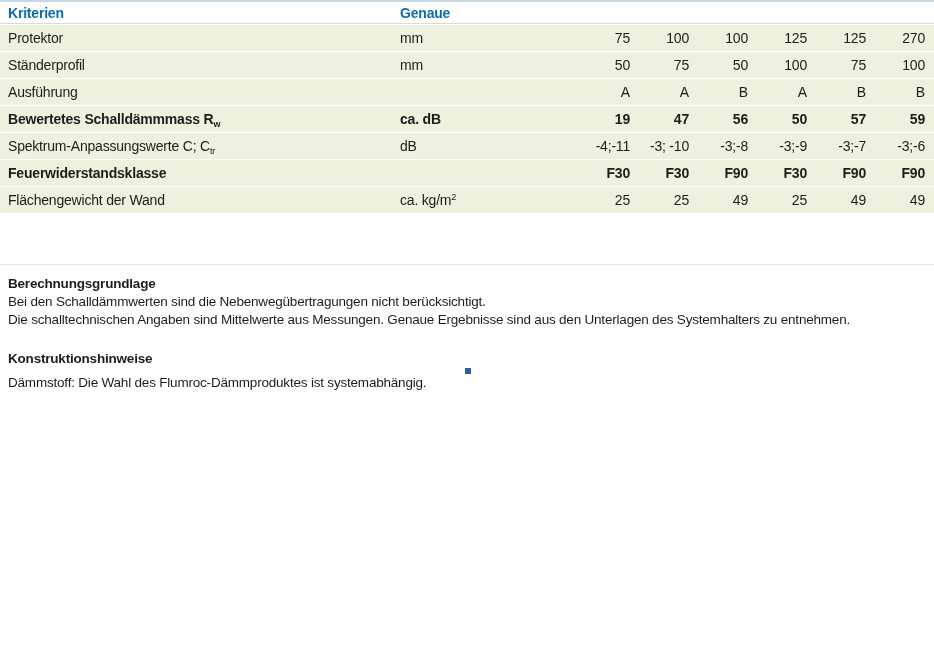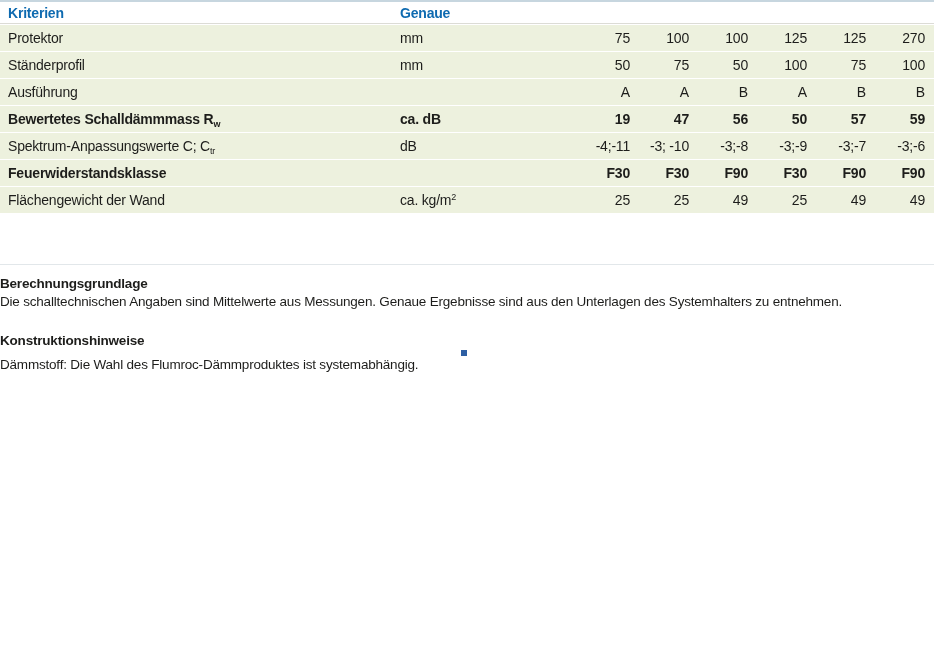--- a/index.html
+++ b/index.html
@@ -35,21 +35,21 @@
   td.c-label{padding-left:8px;text-align:left;}
   td.c-unit{text-align:left;}
   td.c-val{text-align:right;padding-right:9px;}
   tr.bold td{font-weight:bold;}
   sub{font-size:9px;vertical-align:-3px;line-height:0;}
   sup{font-size:9px;vertical-align:5px;line-height:0;}
   .sep{
     margin-top:50px;border:0;border-top:1px solid var(--separator);
     width:934px;height:0;
   }
-  .notes{font-size:13.5px;line-height:18px;}
+  .notes{padding-left:8px;font-size:13.5px;line-height:18px;}
   .notes .block{margin-top:10px;}
   .notes .block + .block{margin-top:21px;}
   .note-title{font-weight:bold;}
   .bullet-line{display:flex;align-items:baseline;flex-direction:column;}
   .bullet-sq{
     display:inline-block;width:6px;height:6px;background:var(--bullet-blue);
     margin-right:7px;margin-left:1px;flex:0 0 auto;align-self:center;
   }
 </style>
 </head>
@@ -154,20 +154,21 @@
       </tr>
     </tbody>
       </table>
   </div>
 
   <hr class="sep">
 
   <div class="notes">
     <div class="block">
       <div class="note-title">Berechnungsgrundlage</div>
+      <div class="note-line">Bei den Schalldämmwerten sind die Nebenwegübertragungen nicht berücksichtigt.</div>
       <div class="note-line">Die schalltechnischen Angaben sind Mittelwerte aus Messungen. Genaue Ergebnisse sind aus den Unterlagen des Systemhalters zu entnehmen.</div>
     </div>
 
     <div class="block">
       <div class="note-title">Konstruktionshinweise</div>
       <div class="bullet-line">
         <span class="bullet-sq"></span>
         <span>Dämmstoff: Die Wahl des Flumroc-Dämmproduktes ist systemabhängig.</span>
       </div>
     </div>

